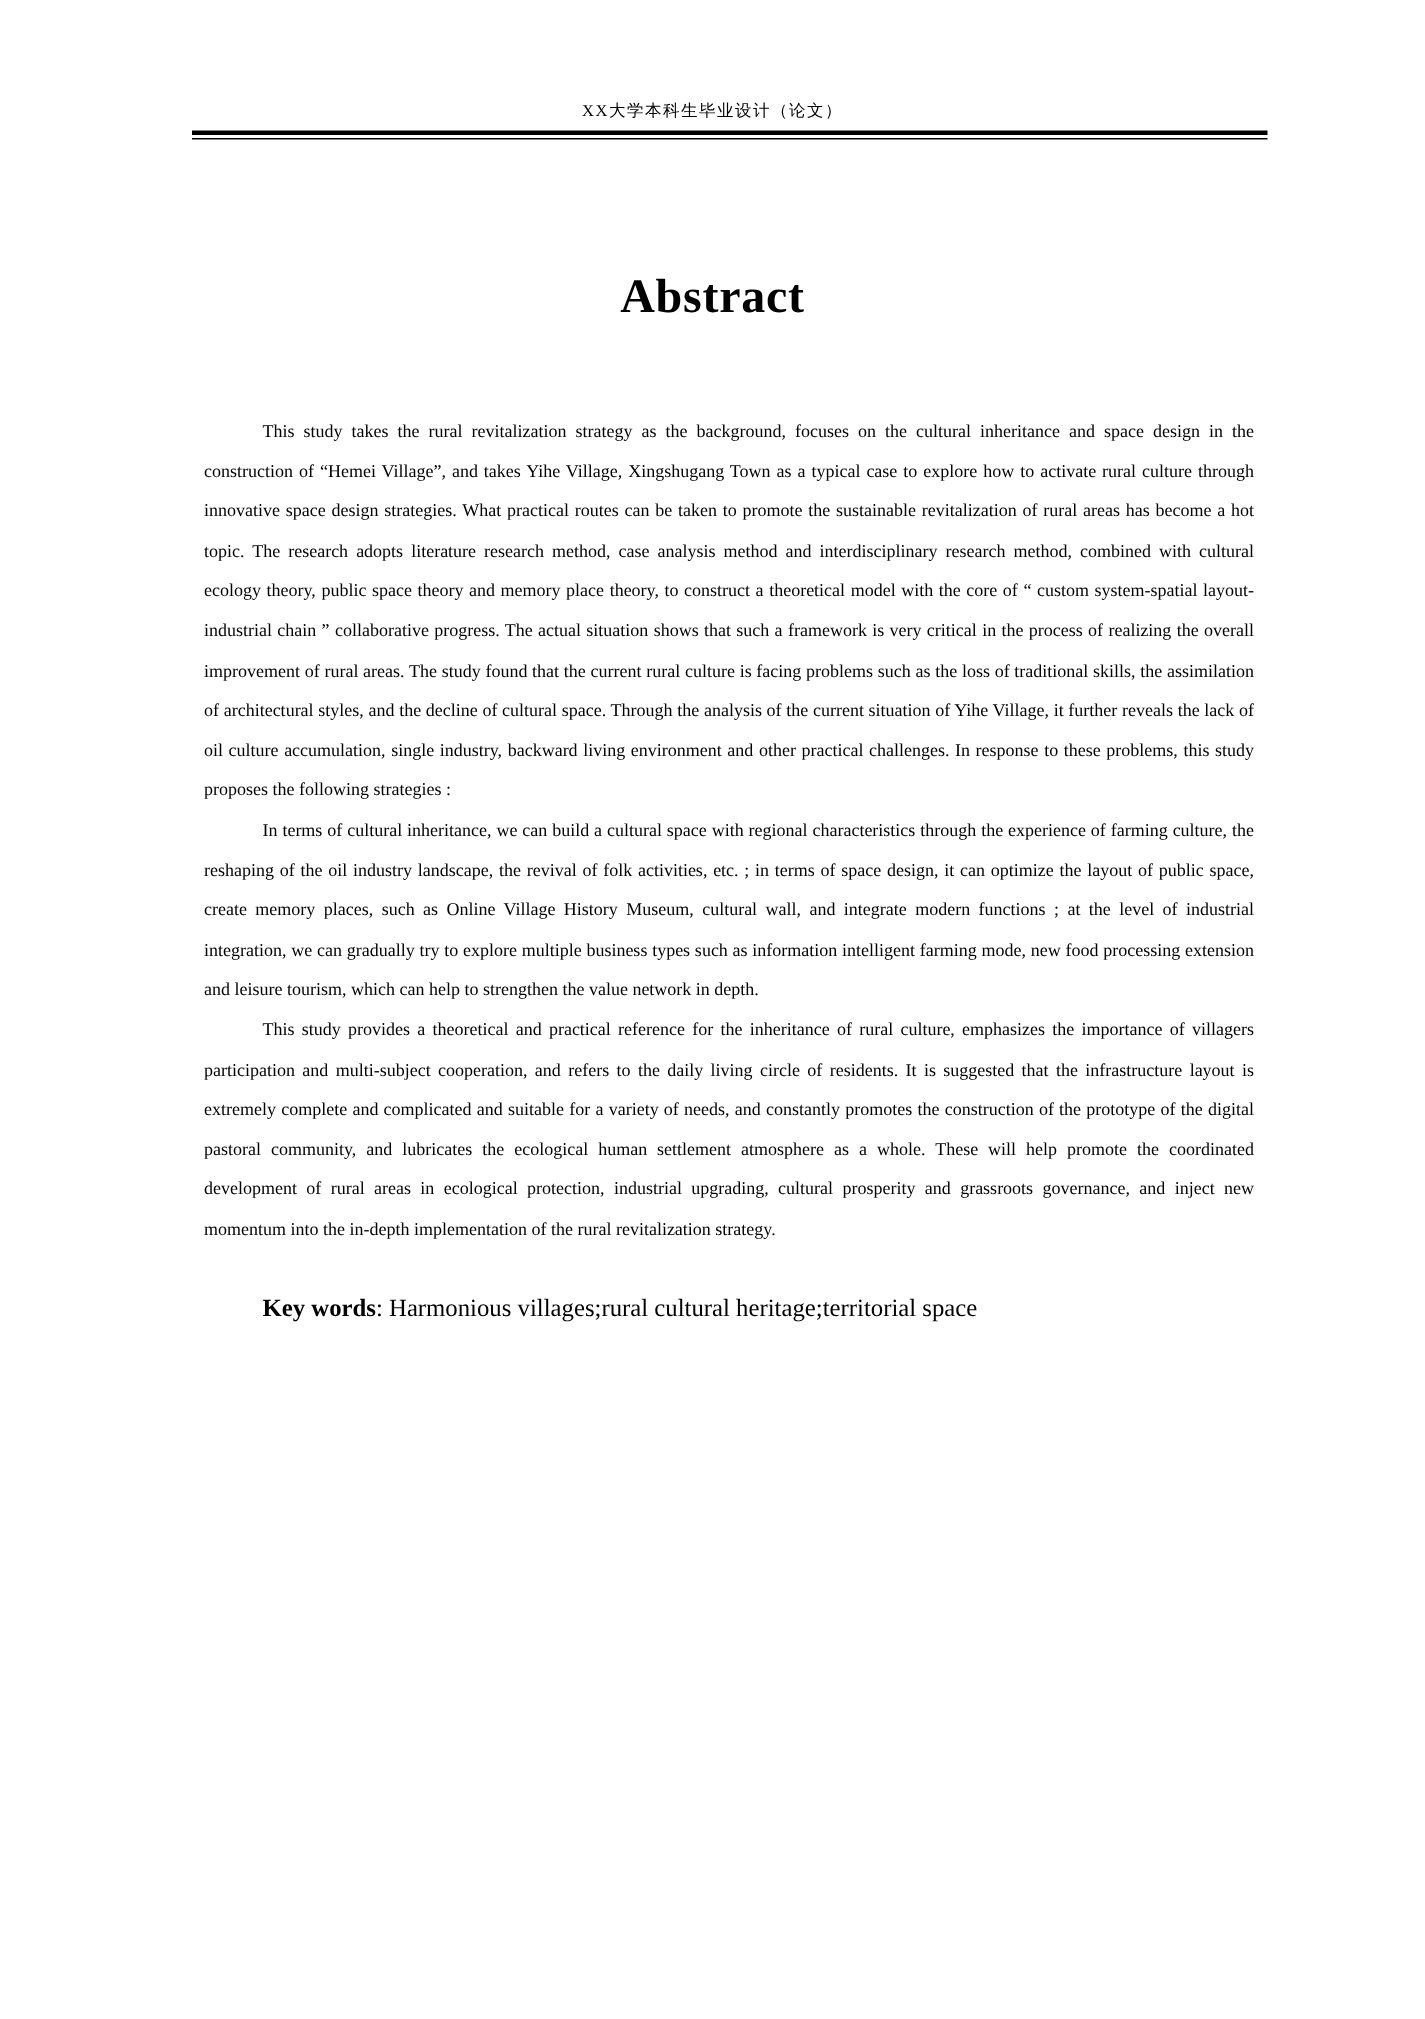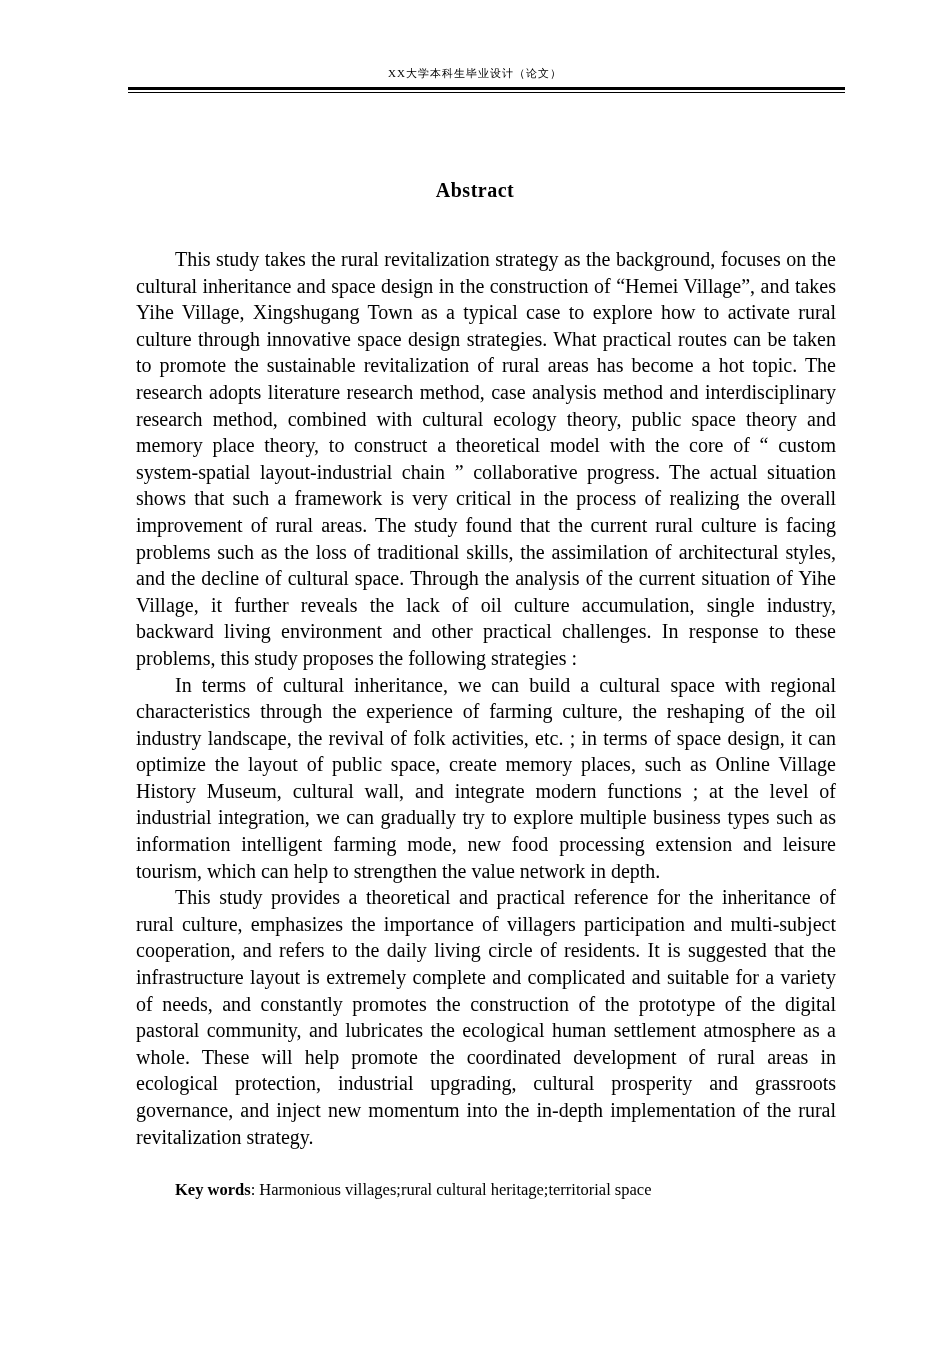--- a/index.html
+++ b/index.html
@@ -33,28 +33,28 @@
     background: #000000;
   }
   .header-rule .thin {
     height: 1px;
     background: #000000;
     margin-top: 2px;
   }
   .abstract-title {
     margin: 86px 0 0 0;
     text-align: center;
-    font-size: 20px;
+    font-size: 32px;
     font-weight: bold;
     letter-spacing: 0.5px;
   }
   .body-text {
-    margin: 44px 0 0 0;
+    margin: 58px 0 0 0;
     padding: 0 114px 0 136px;
-    font-size: 20px;
+    font-size: 12px;
     line-height: 26.6px;
     text-align: justify;
   }
   .body-text p {
     margin: 0;
     text-indent: 39px;
   }
   .keywords-line {
     margin: 0;
     padding: 27px 114px 0 136px;

